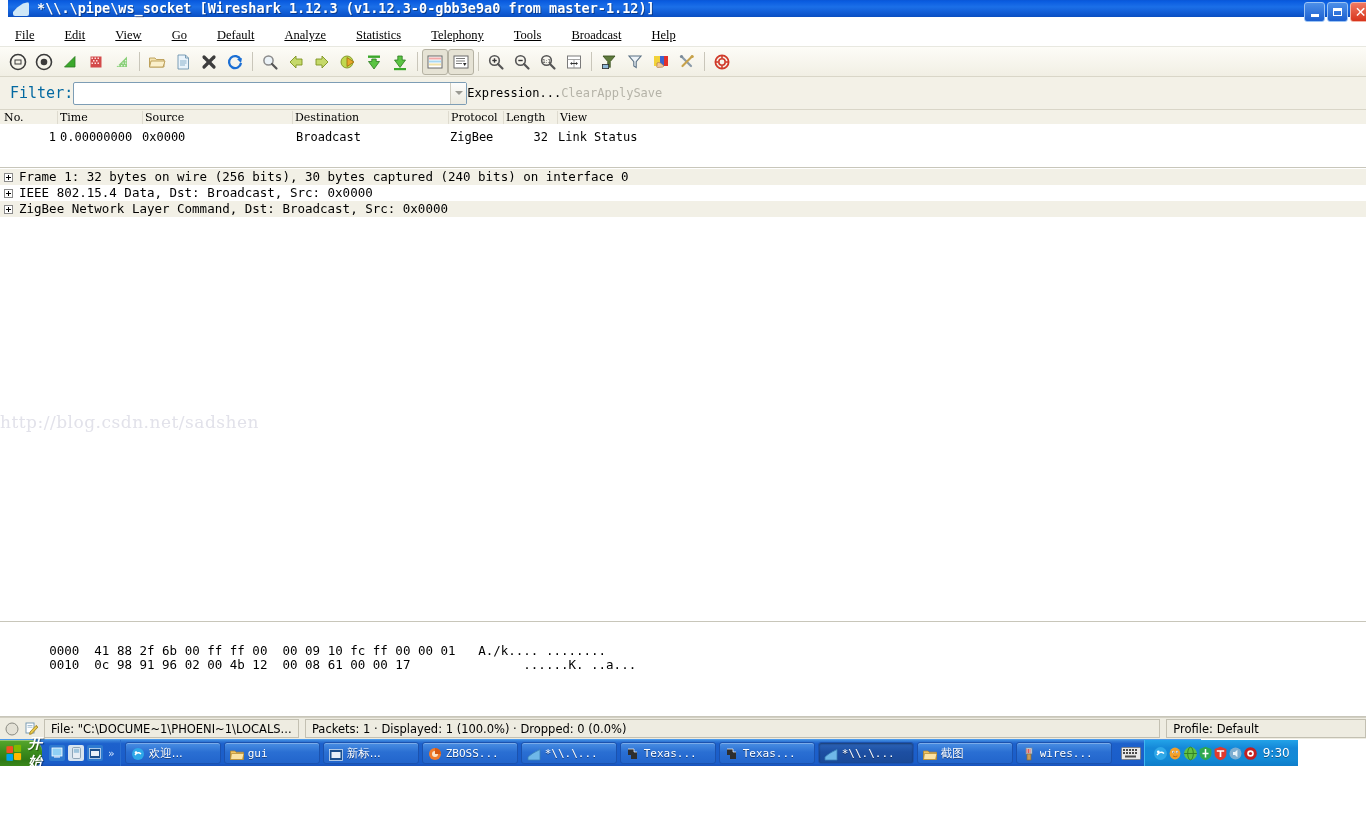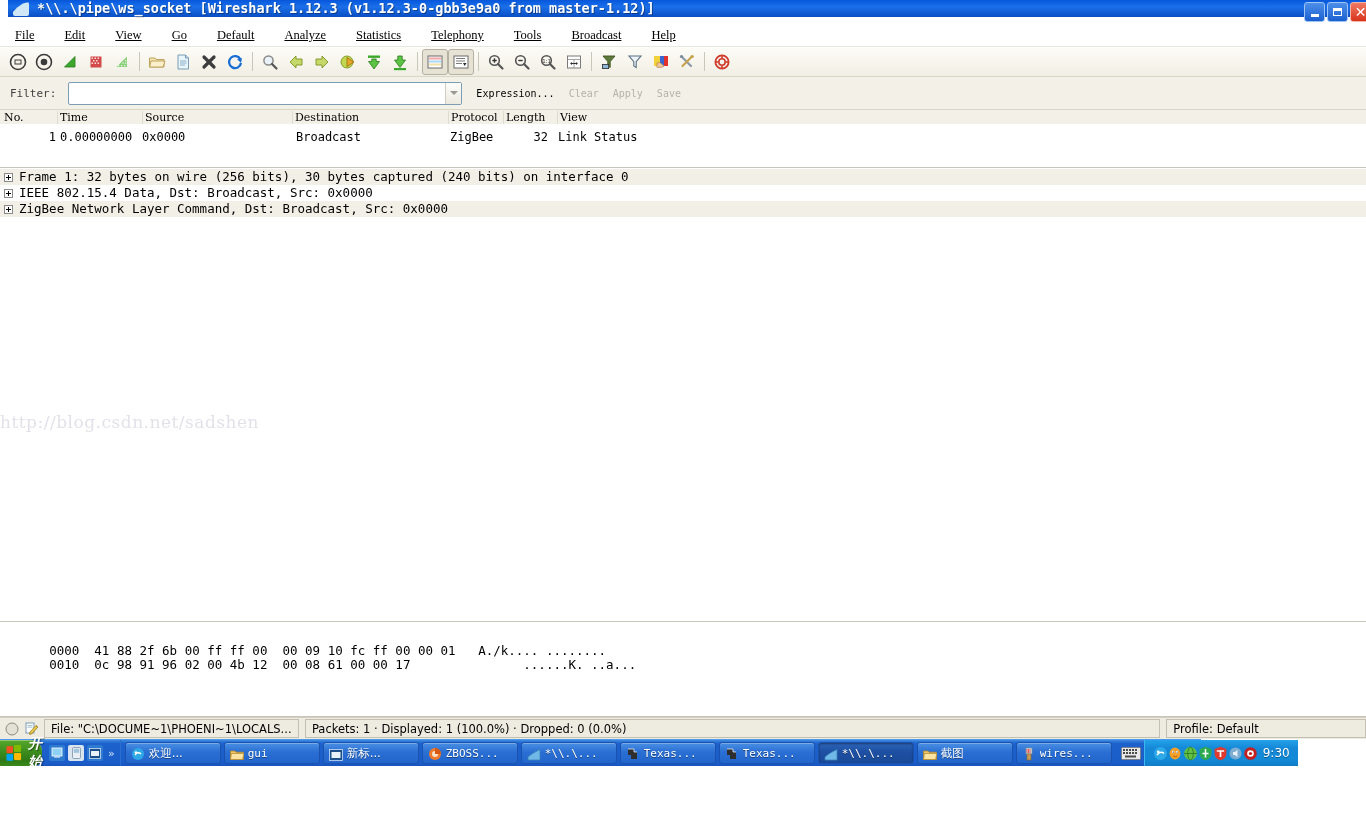--- a/index.html
+++ b/index.html
@@ -77,21 +77,21 @@
 
   
   .filterbar {
     position:absolute; left:0; top:77px; width:1366px; height:33px;
     background:#f3f1e7;
     display:flex; align-items:center; padding-left:10px;
     border-bottom:1px solid #d9d6c8;
   }
   .filter-label {
     font-family:"DejaVu Sans Mono", monospace;
-    font-size:11px; color:#404040; margin-right:12px; white-space:nowrap;
+    font-size:15px; color:#0369a1; margin-right:0; white-space:nowrap;
   }
   .filter-combo {
     width:394px; height:23px; background:#fff;
     border:1px solid #7d9db5; border-radius:2px;
     display:flex; align-items:center; position:relative;
   }
   .filter-input {
     flex:1; border:none; outline:none; height:21px;
     font-family:"DejaVu Sans Mono", monospace; font-size:12px;
     padding-left:4px; background:transparent; color:#000;
@@ -99,22 +99,22 @@
   .filter-arrow {
     width:16px; height:21px; display:flex; align-items:center; justify-content:center;
     background: linear-gradient(to bottom,#fdfdfc,#eceadf);
     border-left:1px solid #cfcdc2;
   }
   .filter-arrow i {
     width:0;height:0;border-left:4px solid transparent;border-right:4px solid transparent;
     border-top:4px solid #9a9a93; display:block;
   }
   .fbtn {
-    font-family:"DejaVu Sans Mono", monospace; font-size:10px;
-    margin-left:14px; color:#000; white-space:nowrap;
+    font-family:"DejaVu Sans Mono", monospace; font-size:12px;
+    color:#000; white-space:nowrap;
   }
   .fbtn.disabled { color:#b5b3a8; }
 
   
   .plist {
     position:absolute; left:0; top:110px; width:1366px; height:58px;
     background:#fff; border-bottom:1px solid #c8c6ba;
   }
   .plist-header {
     height:14px; background:#f3f1e7; display:flex; align-items:center;

